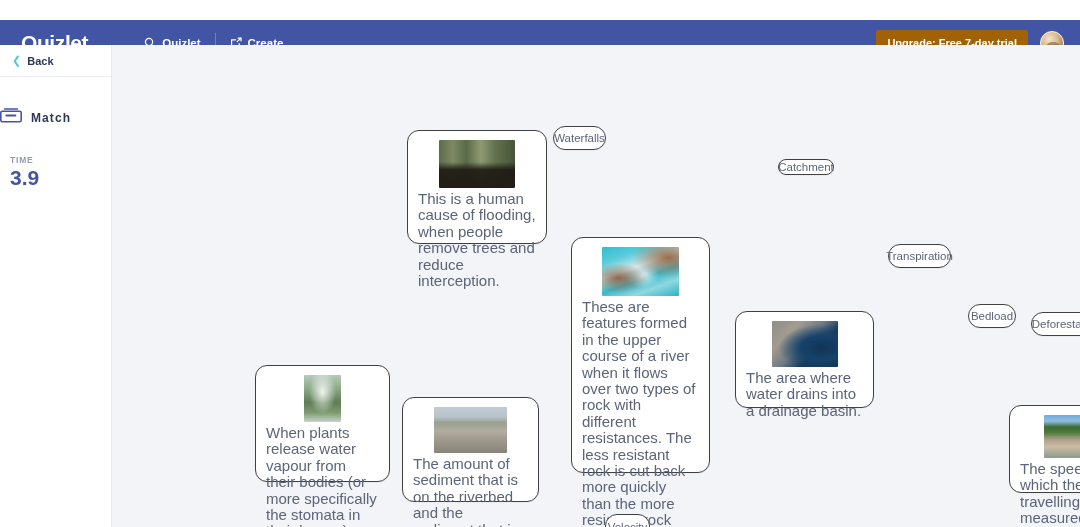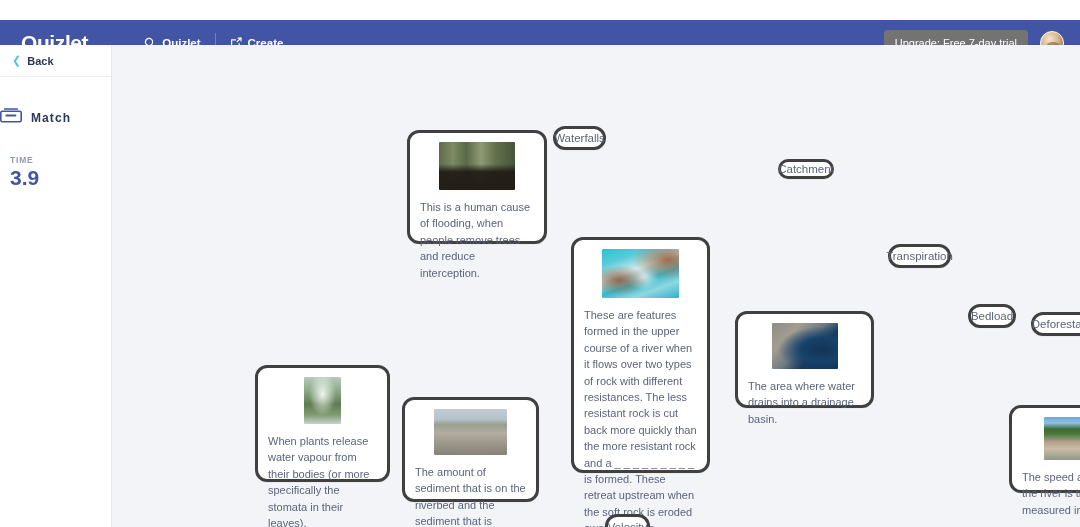--- a/index.html
+++ b/index.html
@@ -38,24 +38,24 @@
     background: #6f7fc0;
   }
   .nav-icon { display: flex; align-items: center; }
   .header-right {
     margin-left: auto;
     display: flex; align-items: center;
     gap: 12px;
     margin-right: 16px;
   }
   .upgrade-btn {
-    background: #737373;
+    background: #a16207;
     color: #ffffff;
     font-size: 11px;
-    font-weight: normal;
+    font-weight: bold;
     border: none;
     border-radius: 3px;
     padding: 7px 11px;
     white-space: nowrap;
   }
   .avatar {
     width: 24px; height: 24px;
     border-radius: 50%;
     background: radial-gradient(circle at 38% 32%, #f3e4cd 0%, #d8b98c 42%, #9e7446 78%, #6b4b28 100%);
     border: 1px solid #ffffff;
@@ -106,21 +106,21 @@
   
   .board {
     position: absolute; top: 45px; left: 112px;
     width: 968px; height: 482px;
     background: #f3f4f8;
   }
 
   .card {
     position: absolute;
     background: #ffffff;
-    border: 3px solid #404040;
+    border: 1px solid #404040;
     border-radius: 12px;
     box-shadow: 0 1px 1px rgba(30,40,80,0.04);
   }
   .term-card {
     display: flex; align-items: center; justify-content: center;
     padding: 7px 11px;
   }
   .term-text {
     color: #5c6478;
     font-size: 11.5px;
@@ -130,24 +130,24 @@
     padding: 9px 10px 10px 10px;
     display: flex; flex-direction: column; align-items: center;
   }
   .def-thumb {
     border-radius: 1px;
     flex: none;
     background-size: cover;
   }
   .def-text {
     color: #5c6478;
-    font-size: 11px;
+    font-size: 15px;
     line-height: 16.4px;
     width: 100%;
-    margin-top: 9px;
+    margin-top: 3px;
   }
 
   
   .thumb-deforestation {
     background:
       linear-gradient(180deg, rgba(40,35,28,0) 46%, rgba(30,26,20,0.92) 62%, #231d16 100%),
       linear-gradient(90deg, #5d6b4c 0%, #7d8a63 18%, #5a6a48 36%, #8d9a74 55%, #63714d 74%, #46543a 100%),
       linear-gradient(180deg, #c9d2d8 0%, #aab79a 38%, #3c3a2a 70%, #272116 100%);
   }
   .thumb-waterfall {

